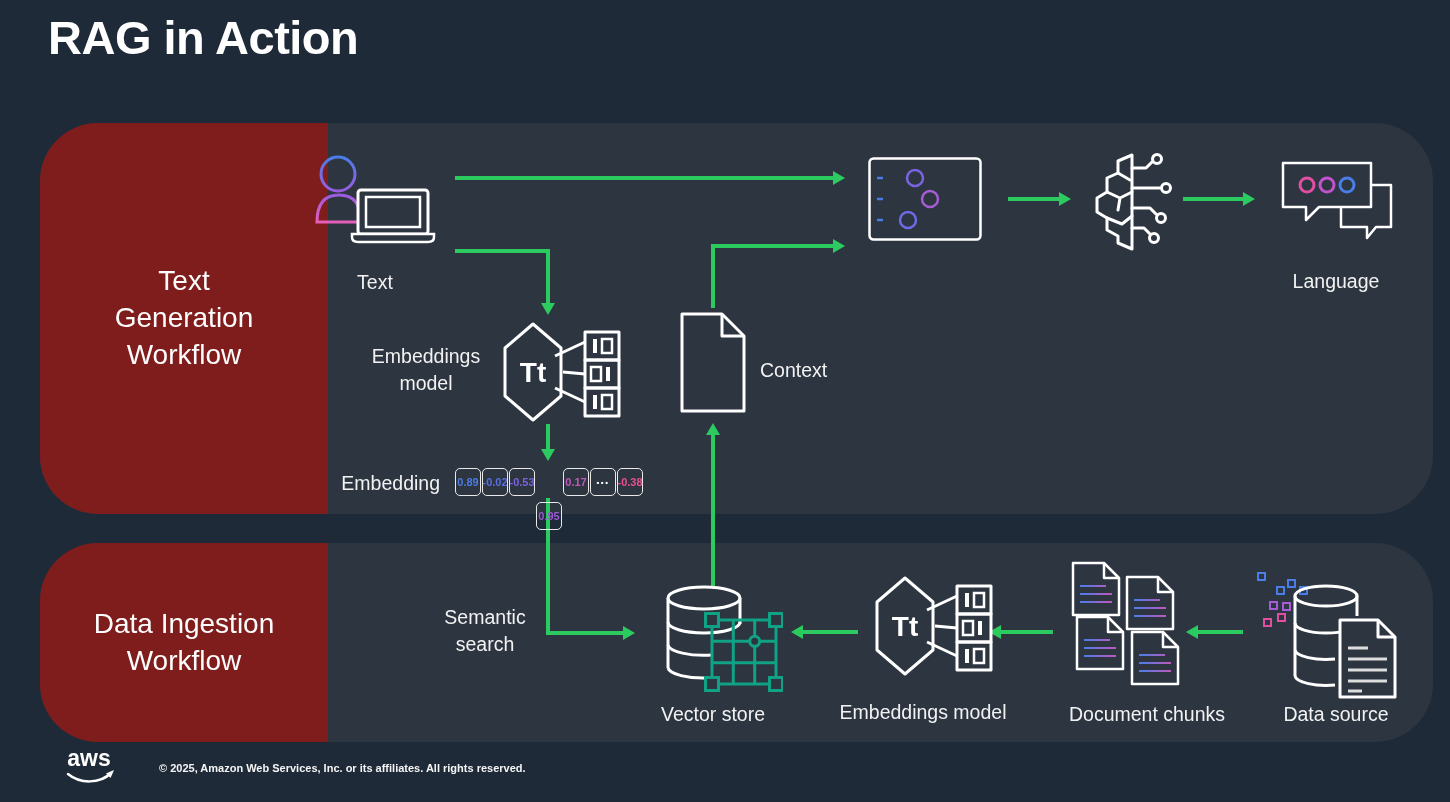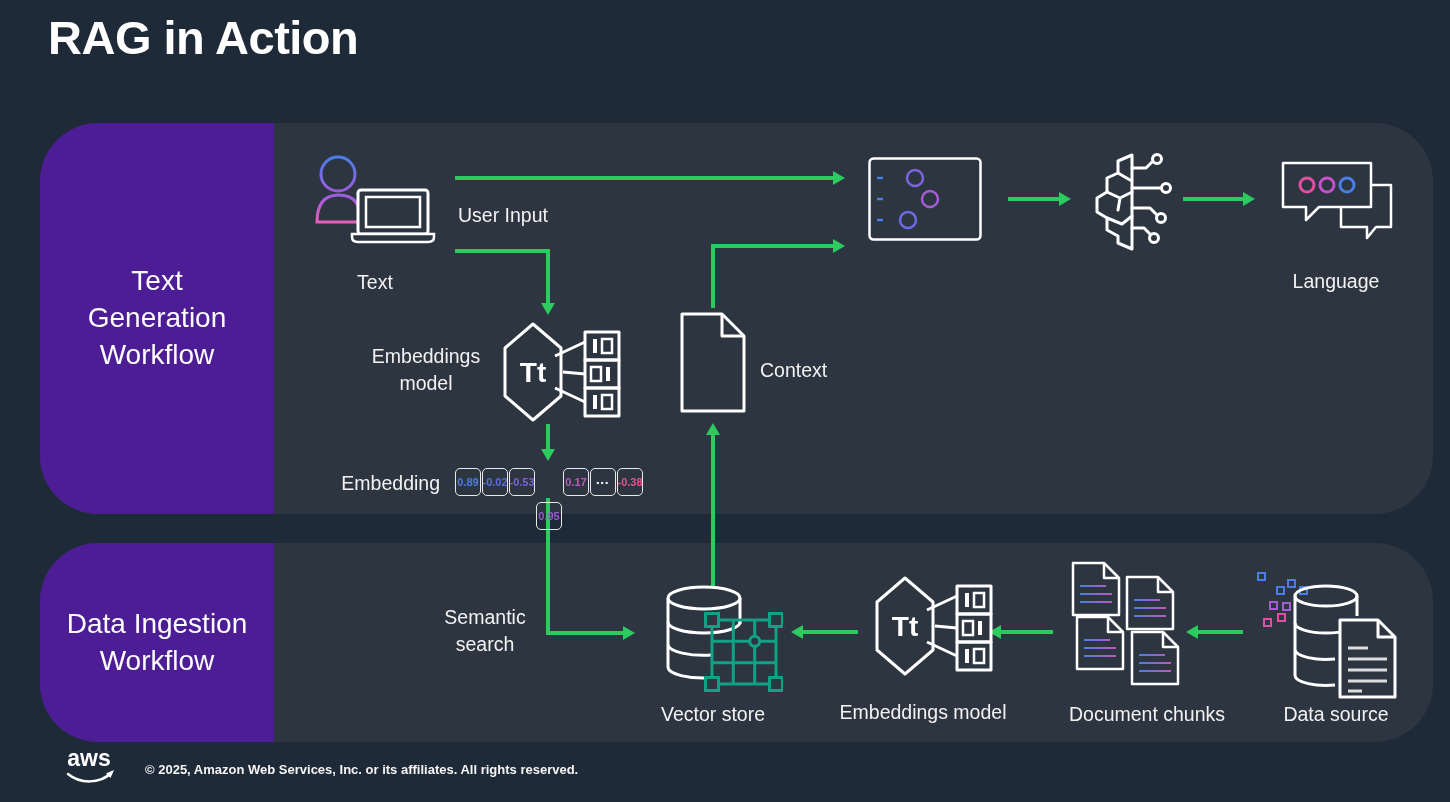--- a/index.html
+++ b/index.html
@@ -2,34 +2,34 @@
 <html><head>
 <meta charset="utf-8">
 <style>
   html,body{margin:0;padding:0;background:#10161f;}
   .page{position:relative;width:1450px;height:802px;background:#1f2a38;overflow:hidden;
         font-family:"Liberation Sans",sans-serif;color:#fff;}
   .title{position:absolute;left:48px;top:10px;font-size:47px;font-weight:bold;letter-spacing:-0.5px;}
   .panel{position:absolute;left:40px;width:1393px;background:#2c3540;border-radius:58px;}
   .panel-top{top:123px;height:391px;}
   .panel-bottom{top:543px;height:199px;}
-  .panel-label{position:absolute;left:0;top:0;width:234px;height:100%;background:#4c1d95;
+  .panel-label{position:absolute;left:0;top:0;width:288px;height:100%;background:#7f1d1d;
                border-radius:58px 0 0 58px;display:flex;align-items:center;justify-content:center;}
   .panel-label span{display:block;text-align:center;font-size:28px;line-height:1.32;color:#fdfdfd;}
   .panel-label .w170{max-width:175px;}
   .panel-label .w220{max-width:220px;}
   .lbl{position:absolute;font-size:19.5px;line-height:1.38;color:#f2f2f2;text-align:center;z-index:3;}
   .icon{position:absolute;z-index:2;}
   #arrows{position:absolute;left:0;top:0;z-index:1;}
   .vec{position:absolute;left:455px;top:468px;display:flex;gap:1px;z-index:3;}
   .vec .cell{box-sizing:border-box;width:26px;height:28px;border:1.5px solid #e9e9e9;border-radius:5px;
              display:flex;align-items:center;justify-content:center;font-size:11px;font-weight:bold;}
   .vec .cell.dots{font-size:8px;letter-spacing:1.5px;color:#fff;}
   .footer-logo{position:absolute;left:62px;top:746px;z-index:3;}
-  .copyright{position:absolute;left:145px;top:762px;font-size:13px;font-weight:bold;color:#f5f5f5;z-index:3;}
+  .copyright{position:absolute;left:159px;top:762px;font-size:11px;font-weight:bold;color:#f5f5f5;z-index:3;}
 </style>
 </head>
 <body>
 
 <div class="page">
 
   <div class="title">RAG in Action</div>
 
   <div class="panel panel-top">
     <div class="panel-label">
@@ -247,21 +247,20 @@
       <path d="M45 120 A31 10 0 0 0 85 129"></path>
     </g>
     <path d="M90 64 H128 L145 81 V141 H90 Z" fill="#2c3540" stroke="#fff" stroke-width="3" stroke-linejoin="round"></path>
     <path d="M128 64 V81 H145" fill="none" stroke="#fff" stroke-width="3" stroke-linejoin="round"></path>
     <g stroke="#ddd" stroke-width="3" fill="none">
       <path d="M98 92 H118 M98 103 H137 M98 114 H137 M98 125 H137 M98 135 H112"></path>
     </g>
   </svg>
 
   <div class="lbl" style="left:315px;top:269px;width:120px">Text</div>
-  <div class="lbl" style="left:458px;top:202px;width:200px;text-align:left">User Input</div>
   <div class="lbl" style="left:365px;top:343px;width:122px">Embeddings model</div>
   <div class="lbl" style="left:320px;top:470px;width:120px;text-align:right">Embedding</div>
   <div class="lbl" style="left:760px;top:357px;width:110px;text-align:left">Context</div>
   <div class="lbl" style="left:1276px;top:268px;width:120px">Language</div>
   <div class="lbl" style="left:425px;top:604px;width:120px">Semantic search</div>
   <div class="lbl" style="left:648px;top:701px;width:130px">Vector store</div>
   <div class="lbl" style="left:833px;top:699px;width:180px">Embeddings model</div>
   <div class="lbl" style="left:1057px;top:701px;width:180px">Document chunks</div>
   <div class="lbl" style="left:1276px;top:701px;width:120px">Data source</div>
 

